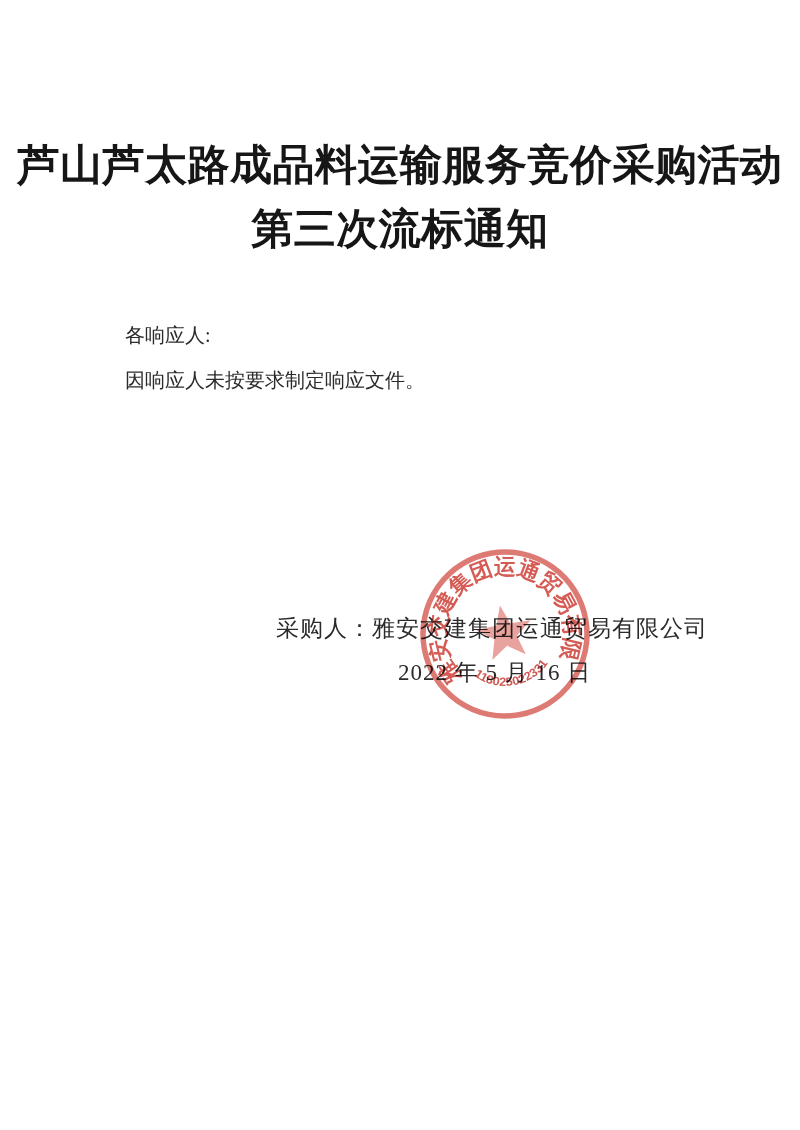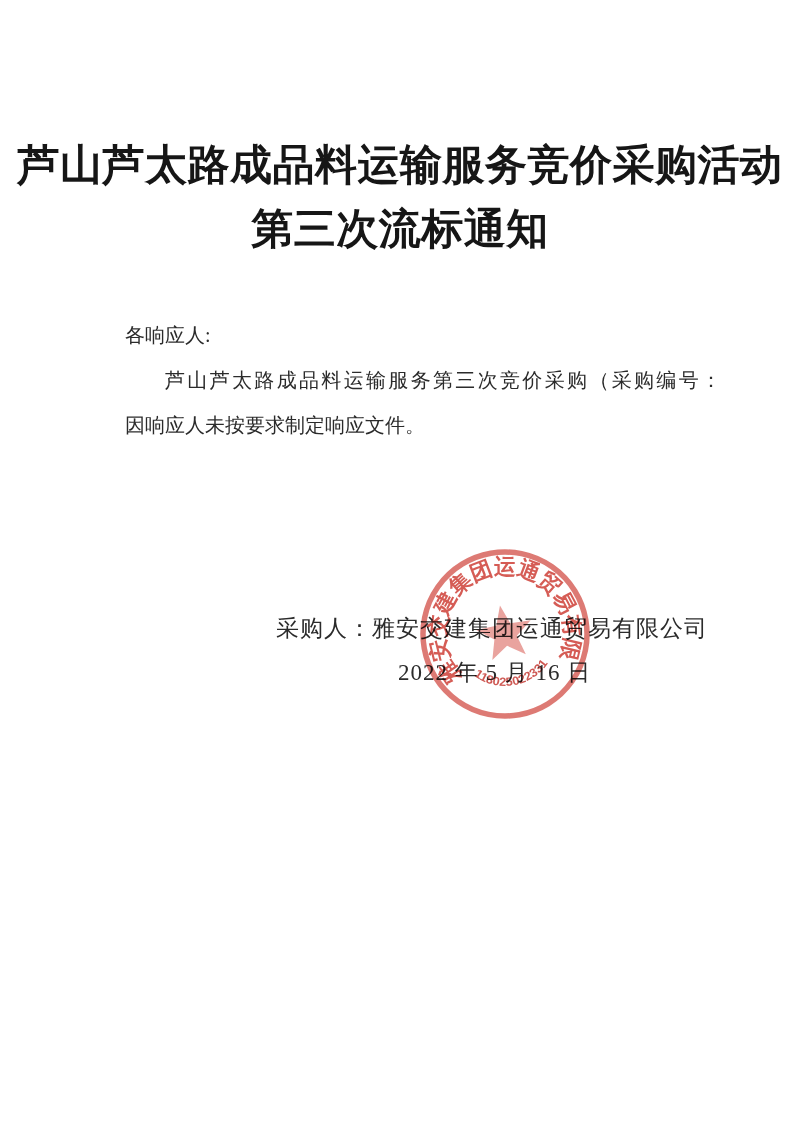--- a/index.html
+++ b/index.html
@@ -103,21 +103,20 @@
 <body>
 
 <div class="page">
 
   <h1 class="title title-1">芦山芦太路成品料运输服务竞价采购活动</h1>
 
   <h1 class="title title-2">第三次流标通知</h1>
 
   <div class="body-block">
     <div class="salutation">各响应人:</div>
-    <div class="para-line just indent">芦山芦太路成品料运输服务第三次竞价采购（采购编号：</div>
     <div class="para-line">因响应人未按要求制定响应文件。</div>
   </div>
 
   <div class="signature-block">
     <div class="purchaser-line">
       <span>采购人：</span><span>雅安交建集团运通贸易有限公司</span>
     </div>
     <div class="date-line">2022 年 5 月 16 日</div>
   </div>
 

